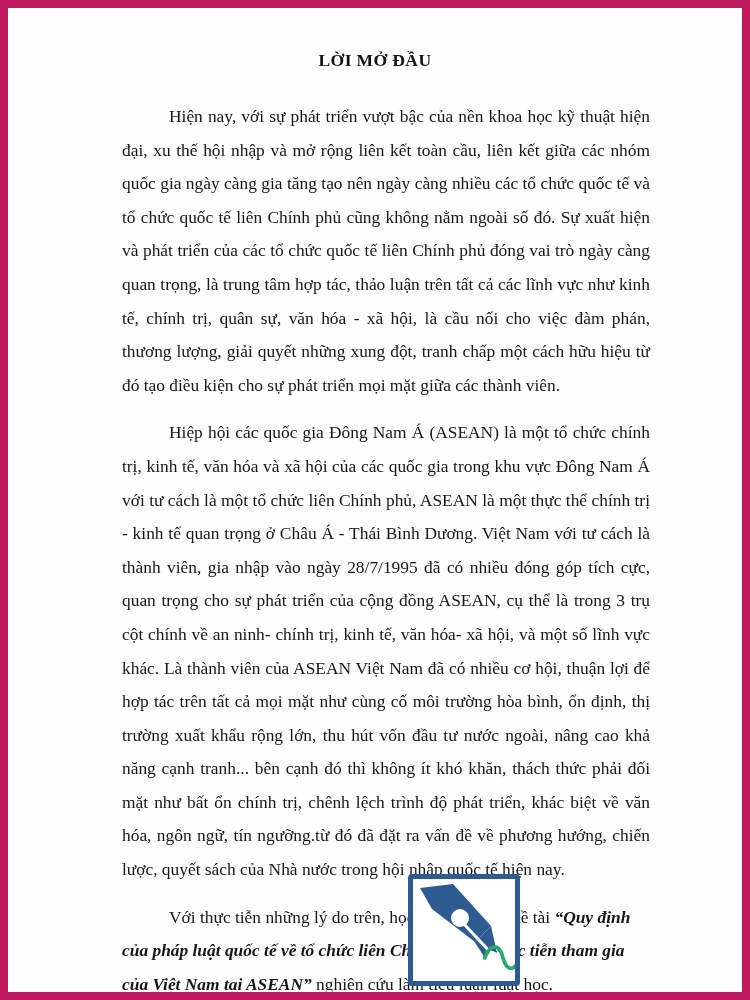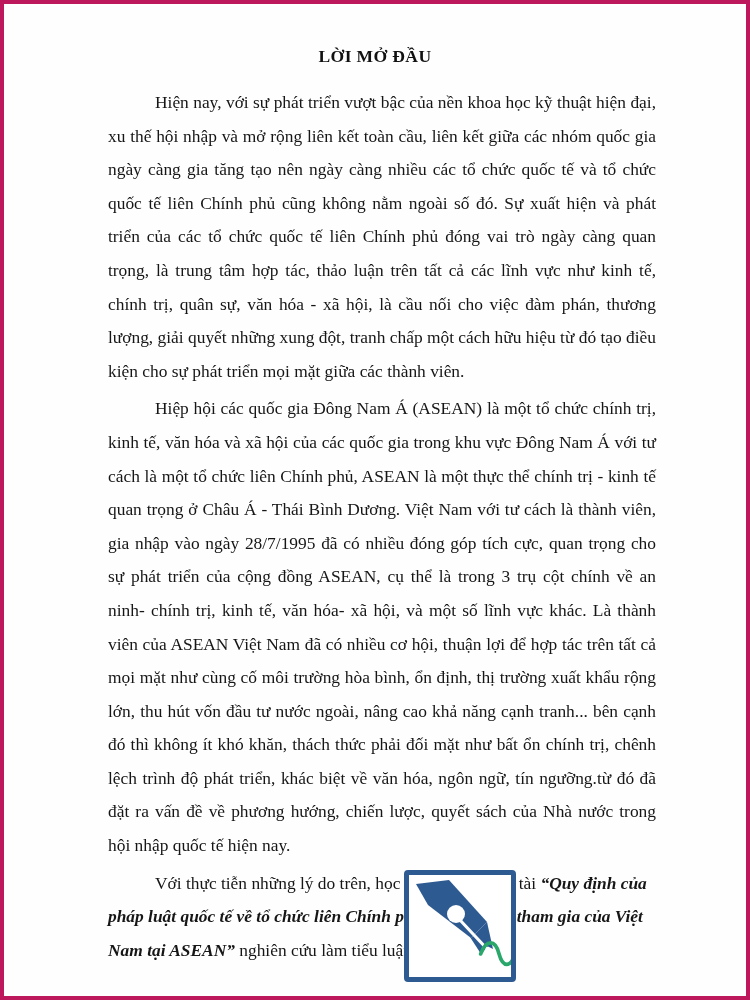--- a/index.html
+++ b/index.html
@@ -14,21 +14,21 @@
     font-family: "Liberation Serif", "DejaVu Serif", serif;
     overflow: hidden;
   }
 
   #page {
     position: relative;
     width: 750px;
     height: 1000px;
     box-sizing: border-box;
     background: #3b82f6;
-    border: 4px solid #be185d;
+    border: 8px solid #be185d;
     overflow: hidden;
   }
 
   
   #page::after {
     content: "";
     position: absolute;
     inset: 0;
     pointer-events: none;
     box-shadow: inset 0 0 0 2px rgba(255,255,255,0.55);
@@ -63,21 +63,21 @@
     width: 556px;
     color: #161616;
     font-size: 17.4px;
     line-height: 33.6px;
     text-align: justify;
     text-justify: inter-word;
     font-family: "Liberation Serif", "DejaVu Serif", serif;
   }
 
   .body-text p {
-    margin: 4px;
+    margin: 14px;
     text-indent: 47px;
     text-align: justify;
   }
 
   .body-text p:last-child {
     text-align: left;
   }
 
   .title-em {
     font-weight: bold;

